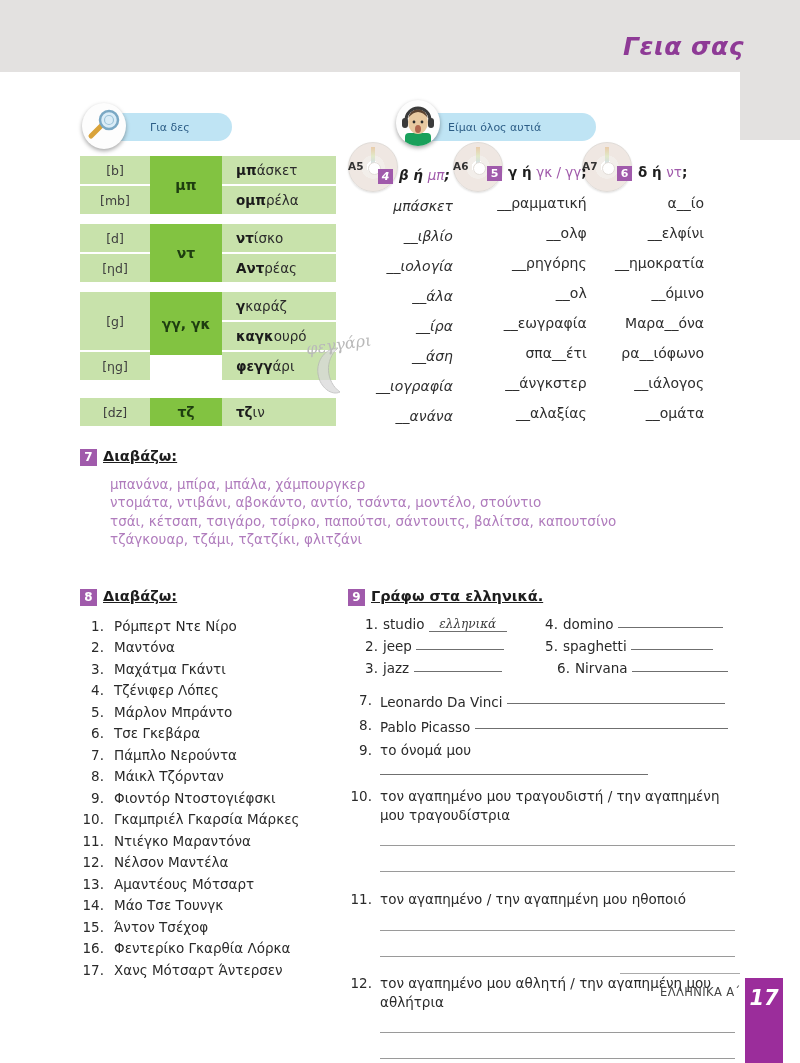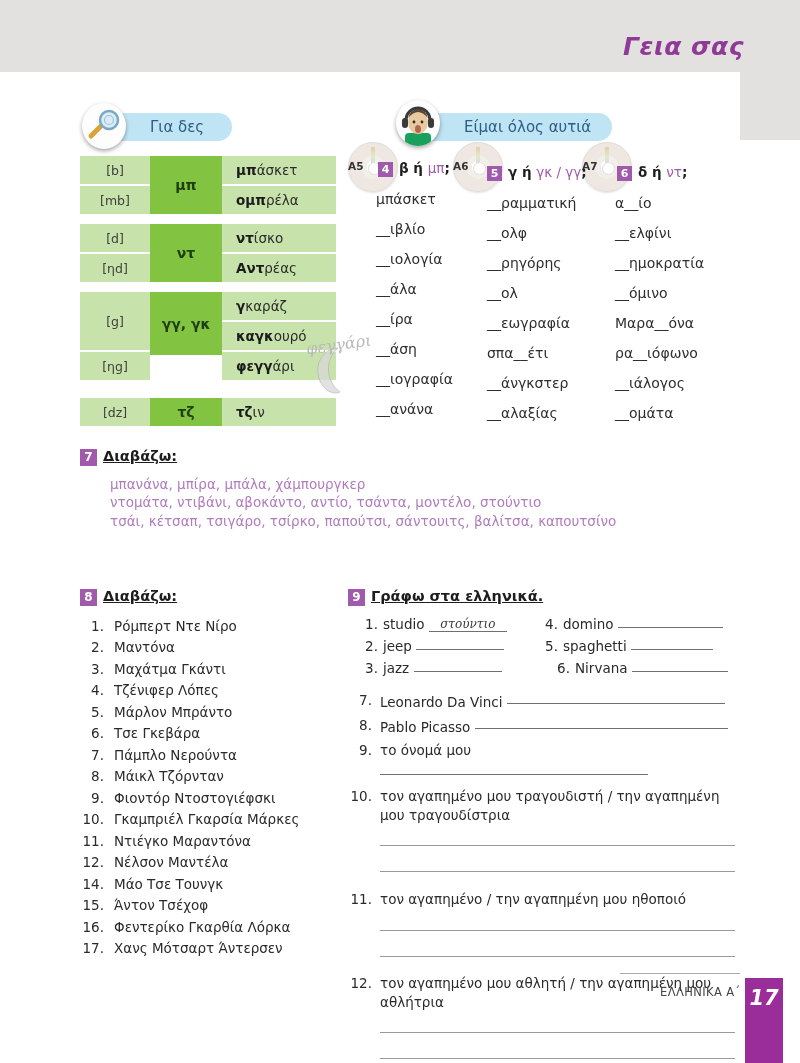--- a/index.html
+++ b/index.html
@@ -38,21 +38,21 @@
   .pill {
     position: absolute;
     height: 28px;
     background: #bfe4f4;
     border-radius: 14px;
     display: flex; align-items: center;
     padding-left: 46px; padding-right: 20px;
     box-sizing: border-box;
   }
   .pill-label {
-    font-size: 15px;
+    font-size: 11px;
     color: #2c5d86;
     white-space: nowrap;
   }
   .circ-icon {
     position: absolute;
     width: 44px; height: 46px;
     border-radius: 50%;
     background: #fdfdfd;
     box-shadow: 0 2px 4px rgba(0,0,0,.35);
     overflow: hidden;
@@ -160,21 +160,21 @@
 
   
   .fillcol { position: absolute; }
   .fill-head {
     font-size: 13.5px;
     color: #3a3a3a;
     white-space: nowrap;
   }
   .fill-head .g { color: #a05aab; }
   .fill-head b { color: #1d1d1d; }
-  .fill-items { margin-top: 14px; }
+  .fill-items { margin-top: 14px; text-align: right; }
   .fill-item {
     font-size: 14px;
     color: #2e2e2e;
     height: 30px;
     white-space: nowrap;
   }
 
   
   .ex7 { position: absolute; left: 80px; top: 448px; }
   .ex-title {
@@ -296,21 +296,21 @@
   <span class="pill-label">Για δες</span>
 </div>
 <div class="circ-icon" style="left:82px; top:103px;">
   <svg width="44" height="46" viewBox="0 0 44 46">
     <line x1="9" y1="33" x2="22" y2="20" stroke="#d9a33a" stroke-width="5" stroke-linecap="round"></line>
     <circle cx="27" cy="17" r="9" fill="#d9ecf7" stroke="#7aa8c4" stroke-width="2.5"></circle>
     <circle cx="27" cy="17" r="4.5" fill="none" stroke="#9dc3d8" stroke-width="1.2"></circle>
   </svg>
 </div>
 
-<div class="pill" style="left:418px; top:113px; width:194px;">
+<div class="pill" style="left:402px; top:113px; width:194px;">
   <span class="pill-label">Είμαι όλος αυτιά</span>
 </div>
 <div class="circ-icon" style="left:396px; top:100px;">
   <svg width="44" height="46" viewBox="0 0 44 46">
     <rect x="9" y="33" width="26" height="13" rx="4" fill="#19a05b"></rect>
     <ellipse cx="22" cy="22" rx="10" ry="12" fill="#e8c9a0"></ellipse>
     <path d="M12 18 Q22 6 32 18 Q30 10 22 9 Q14 10 12 18Z" fill="#5b4330"></path>
     <path d="M10 20 a12 12 0 0 1 24 0" fill="none" stroke="#3a3a3a" stroke-width="3"></path>
     <rect x="6" y="18" width="6" height="10" rx="3" fill="#3a3a3a"></rect>
     <rect x="32" y="18" width="6" height="10" rx="3" fill="#3a3a3a"></rect>
@@ -413,21 +413,21 @@
 
 <div class="cd" style="left:348px; top:142px;"></div>
 <div class="cd-label" style="left:348px; top:160px;">A5</div>
 
 <div class="cd" style="left:453px; top:142px;"></div>
 <div class="cd-label" style="left:453px; top:160px;">A6</div>
 
 <div class="cd" style="left:582px; top:142px;"></div>
 <div class="cd-label" style="left:582px; top:160px;">A7</div>
 
-<div class="fillcol" style="left:378px; top:160px;">
+<div class="fillcol" style="left:378px; top:167px;font-style:italic;">
   <div class="fill-head">
     <span class="badge">4</span><b>β ή </b><span class="g">μπ</span><b>;</b>
   </div>
   <div class="fill-items" style="margin-left:-2px;">
     <div class="fill-item">μπάσκετ</div>
     <div class="fill-item">__ιβλίο</div>
     <div class="fill-item">__ιολογία</div>
     <div class="fill-item">__άλα</div>
     <div class="fill-item">__ίρα</div>
     <div class="fill-item">__άση</div>
@@ -469,56 +469,58 @@
 </div>
 
 <div class="ex7">
   <div class="ex-title">
     <span class="badge badge-lg">7</span><span>Διαβάζω:</span>
   </div>
   <div class="ex7-lines">
     <div>μπανάνα, μπίρα, μπάλα, χάμπουργκερ</div>
     <div>ντομάτα, ντιβάνι, αβοκάντο, αντίο, τσάντα, μοντέλο, στούντιο</div>
     <div>τσάι, κέτσαπ, τσιγάρο, τσίρκο, παπούτσι, σάντουιτς, βαλίτσα, καπουτσίνο</div>
+    <div>τζάγκουαρ, τζάμι, τζατζίκι, φλιτζάνι</div>
   </div>
 </div>
 
 <div class="ex8">
   <div class="ex-title">
     <span class="badge badge-lg">8</span><span>Διαβάζω:</span>
   </div>
   <ul class="ol-list">
     <li><span class="num">1.</span><span>Ρόμπερτ Ντε Νίρο</span></li>
     <li><span class="num">2.</span><span>Μαντόνα</span></li>
     <li><span class="num">3.</span><span>Μαχάτμα Γκάντι</span></li>
     <li><span class="num">4.</span><span>Τζένιφερ Λόπες</span></li>
     <li><span class="num">5.</span><span>Μάρλον Μπράντο</span></li>
     <li><span class="num">6.</span><span>Τσε Γκεβάρα</span></li>
     <li><span class="num">7.</span><span>Πάμπλο Νερούντα</span></li>
     <li><span class="num">8.</span><span>Μάικλ Τζόρνταν</span></li>
     <li><span class="num">9.</span><span>Φιοντόρ Ντοστογιέφσκι</span></li>
     <li><span class="num">10.</span><span>Γκαμπριέλ Γκαρσία Μάρκες</span></li>
     <li><span class="num">11.</span><span>Ντιέγκο Μαραντόνα</span></li>
     <li><span class="num">12.</span><span>Νέλσον Μαντέλα</span></li>
+    <li><span class="num">13.</span><span>Αμαντέους Μότσαρτ</span></li>
     <li><span class="num">14.</span><span>Μάο Τσε Τουνγκ</span></li>
     <li><span class="num">15.</span><span>Άντον Τσέχοφ</span></li>
     <li><span class="num">16.</span><span>Φεντερίκο Γκαρθία Λόρκα</span></li>
     <li><span class="num">17.</span><span>Χανς Μότσαρτ Άντερσεν</span></li>
   </ul>
 </div>
 
 <div class="ex9">
   <div class="ex-title">
     <span class="badge badge-lg">9</span><span>Γράφω στα ελληνικά.</span>
   </div>
 
   <div class="ex9-grid">
     <div class="ex9-item" style="left:8px; top:0px;">
       <span class="num">1.</span><span>studio</span>
-      <span class="ans-hand" style="width:78px;">στούντιο</span>
+      <span class="ans-hand" style="width:78px;">ελληνικά</span>
     </div>
     <div class="ex9-item" style="left:8px; top:22px;">
       <span class="num">2.</span><span>jeep</span>
       <span class="ans-hand" style="width:88px;"></span>
     </div>
     <div class="ex9-item" style="left:8px; top:44px;">
       <span class="num">3.</span><span>jazz</span>
       <span class="ans-hand" style="width:88px;"></span>
     </div>
 

